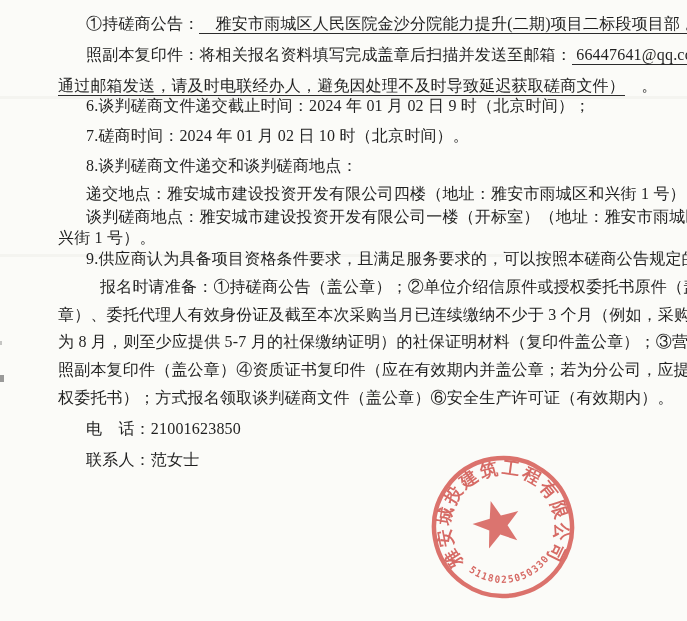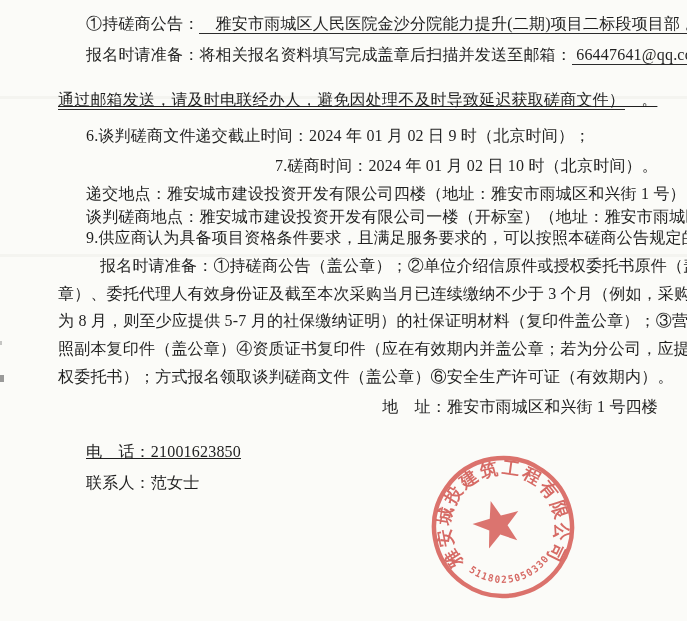--- a/index.html
+++ b/index.html
@@ -15,22 +15,22 @@
     letter-spacing:0.2px;
   }
   .ln{white-space:nowrap;}
   .ind1{padding-left:28px;}
   .ind2{padding-left:42px;}
   .u{
     border-bottom:1.4px solid #2c2c2c;
     padding-bottom:1px;
   }
   
-  .mt14{margin-top:14px;} .mt11{margin-top:11px;} .mt9{margin-top:25px;text-decoration:underline;}
-  .mt16{margin-top:16px;} .mt10{margin-top:10px;text-align:right;} .mt8{margin-top:8px;}
+  .mt14{margin-top:14px;} .mt11{margin-top:11px;} .mt9{margin-top:11px;}
+  .mt16{} .mt10{margin-top:10px;} .mt8{margin-top:8px;}
   .mt3{margin-top:3px;}  .mt1{margin-top:1px;}  .mt7{margin-top:7px;}
   .seal{
     position:absolute;left:403px;top:437px;width:200px;height:180px;
   }
   .speck{position:absolute;background:#4a4a4a;opacity:.55;}
   .speck1{left:0;top:375px;width:4px;height:7px;}
   .speck2{left:0;top:341px;width:2px;height:4px;opacity:.3;}
   .band{position:absolute;left:0;width:687px;height:3px;background:rgba(120,115,100,0.05);}
 </style>
 </head>
@@ -38,50 +38,51 @@
 
 <div class="band" style="top:96px"></div>
 <div class="band" style="top:254px"></div>
 <div class="speck speck1"></div>
 <div class="speck speck2"></div>
 
 <div class="page">
 
   <div class="ln ind1 mt14"><span>①持磋商公告：</span><span class="u">　雅安市雨城区人民医院金沙分院能力提升(二期)项目二标段项目部 。</span></div>
 
-  <div class="ln ind1 mt11"><span>报名时请准备：将相关报名资料填写完成盖章后扫描并发送至邮箱：</span><span class="u"> 66447641@qq.com(若</span></div>
+  <div class="ln ind1 mt11"><span>照副本复印件：将相关报名资料填写完成盖章后扫描并发送至邮箱：</span><span class="u"> 66447641@qq.com(若</span></div>
 
   <div class="ln mt9"><span class="u">通过邮箱发送，请及时电联经办人，避免因处理不及时导致延迟获取磋商文件）</span><span>　。</span></div>
 
   <div class="ln ind1 mt16">6.谈判磋商文件递交截止时间：2024 年 01 月 02 日 9 时（北京时间）；</div>
 
   <div class="ln ind1 mt10">7.磋商时间：2024 年 01 月 02 日 10 时（北京时间）。</div>
 
+  <div class="ln ind1 mt10">8.谈判磋商文件递交和谈判磋商地点：</div>
 
   <div class="ln ind1 mt8">递交地点：雅安城市建设投资开发有限公司四楼（地址：雅安市雨城区和兴街 1 号）。</div>
 
   <div class="ln ind1 mt3">谈判磋商地点：雅安城市建设投资开发有限公司一楼（开标室）（地址：雅安市雨城区和</div>
 
+  <div class="ln mt1">兴街 1 号）。</div>
 
   <div class="ln ind1 mt1">9.供应商认为具备项目资格条件要求，且满足服务要求的，可以按照本磋商公告规定的时</div>
 
 
   <div class="ln ind2 mt8">报名时请准备：①持磋商公告（盖公章）；②单位介绍信原件或授权委托书原件（盖公</div>
 
   <div class="ln mt8">章）、委托代理人有效身份证及截至本次采购当月已连续缴纳不少于 3 个月（例如，采购当月</div>
 
   <div class="ln mt7">为 8 月，则至少应提供 5-7 月的社保缴纳证明）的社保证明材料（复印件盖公章）；③营业执</div>
 
   <div class="ln mt8">照副本复印件（盖公章）④资质证书复印件（应在有效期内并盖公章；若为分公司，应提供授</div>
 
   <div class="ln mt8">权委托书）；方式报名领取谈判磋商文件（盖公章）⑥安全生产许可证（有效期内）。</div>
 
 
 
-  <div class="ln ind1 mt10">地　址：雅安市雨城区和兴街 1 号四楼</div>
 
   <div class="ln ind1 mt9">电　话：21001623850</div>
 
   <div class="ln ind1 mt11">联系人：范女士</div>
 
 </div>
 
 <svg class="seal" viewBox="-100 -90 200 180" xmlns="http://www.w3.org/2000/svg">
   <defs>
     <path id="sealArcTop" d="M -44.9 28.1 A 53 53 0 1 1 34.1 40.6" fill="none"></path>

